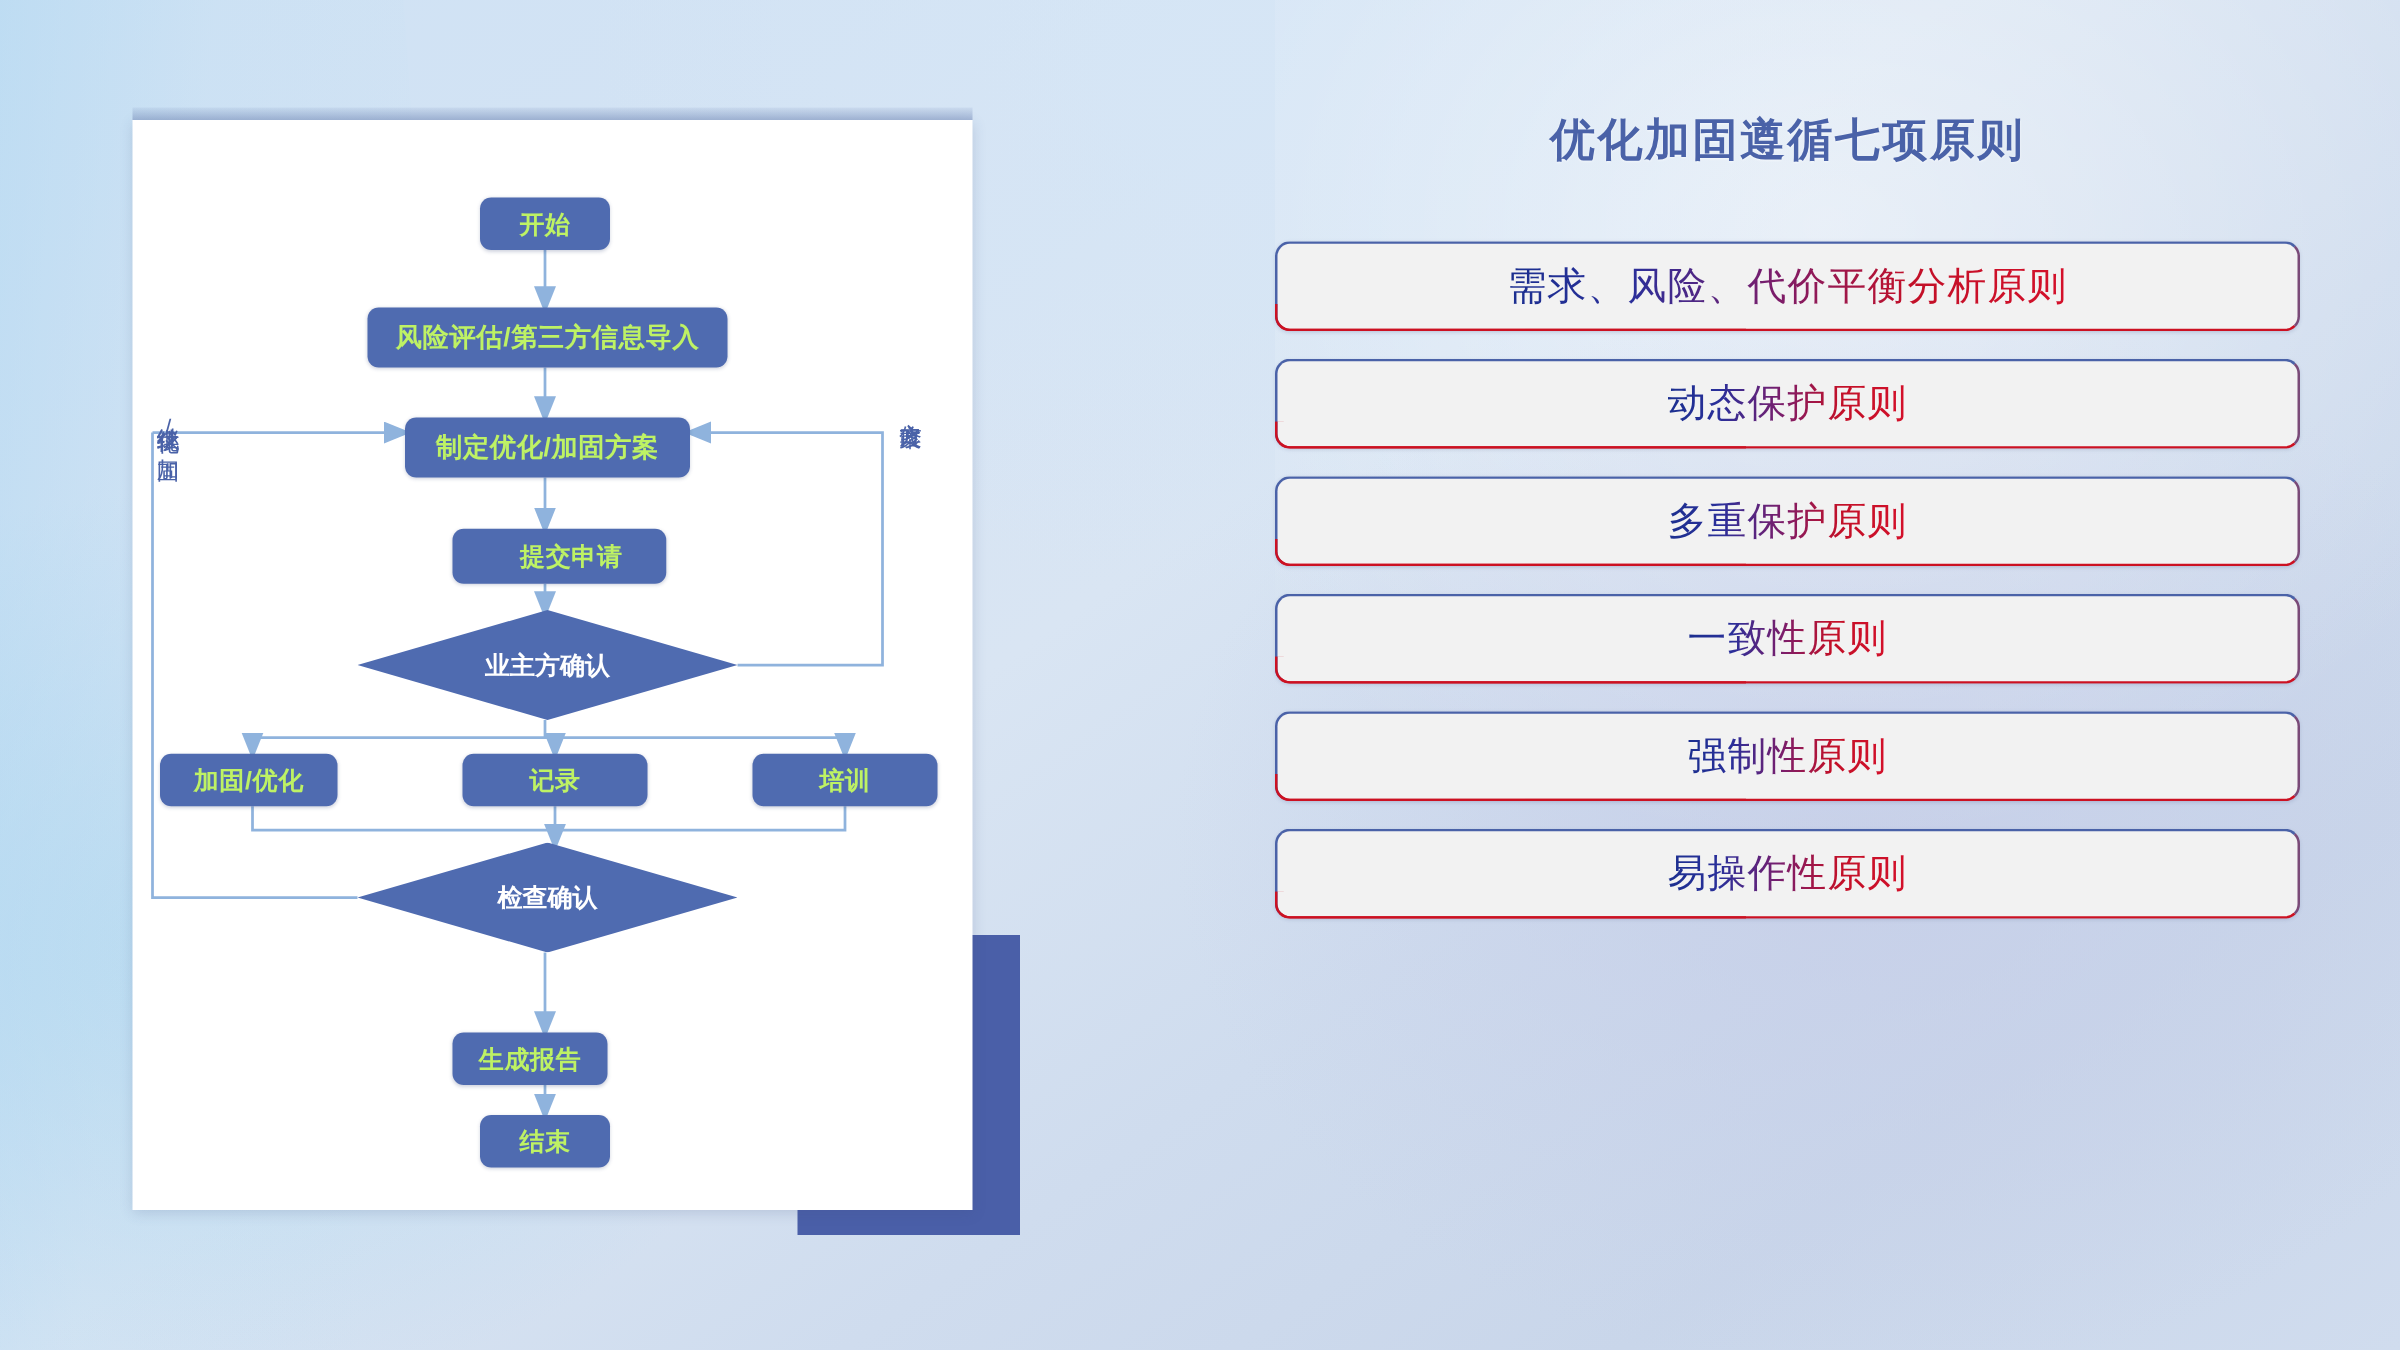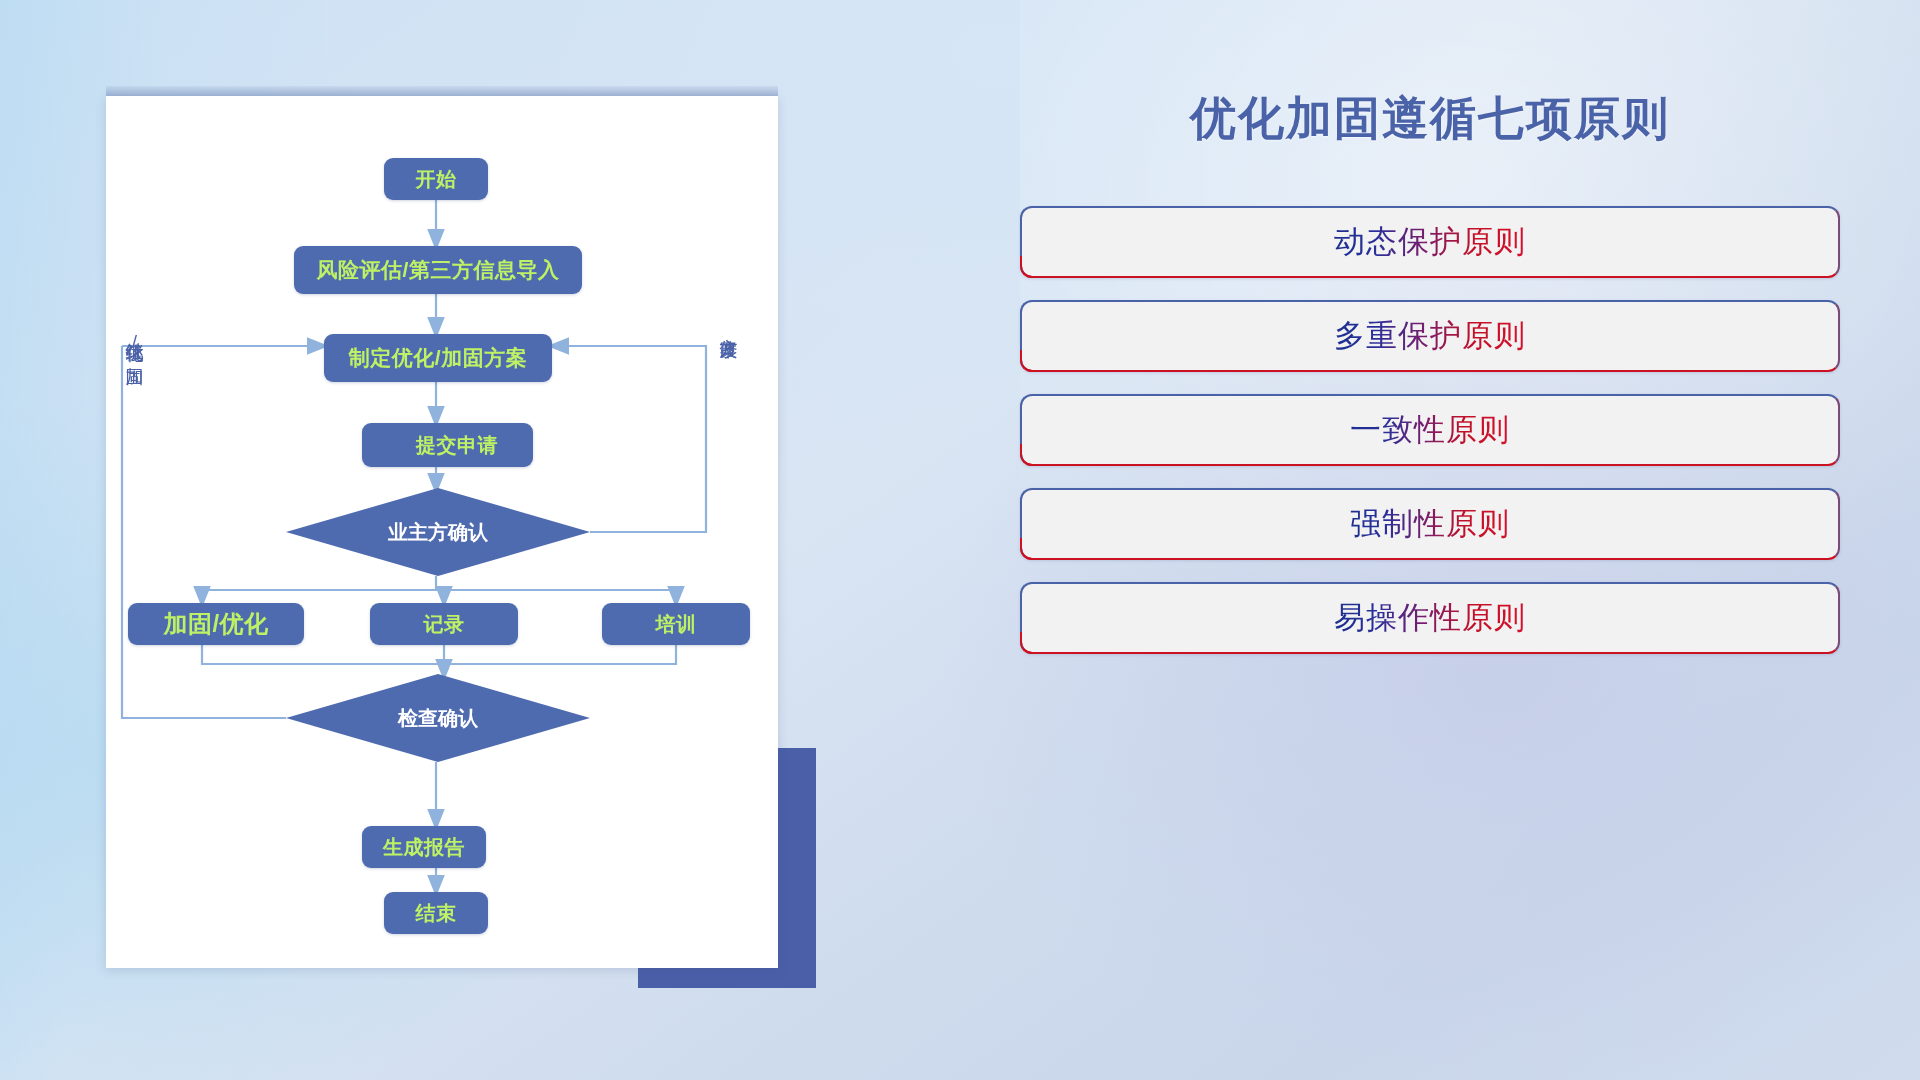--- a/index.html
+++ b/index.html
@@ -95,21 +95,21 @@
     font-weight: bold;
     letter-spacing: 0.5px;
     box-shadow: 0 1px 3px rgba(40,60,110,0.22);
     white-space: nowrap;
     z-index: 3;
   }
   .node.n-start   { left: 278px; top:  62px; width: 104px; height: 42px; font-size: 20px; }
   .node.n-risk    { left: 188px; top: 150px; width: 288px; height: 48px; font-size: 21px; }
   .node.n-plan    { left: 218px; top: 238px; width: 228px; height: 48px; font-size: 21px; }
   .node.n-submit  { left: 256px; top: 327px; width: 152px; height: 44px; font-size: 20px; padding-left: 19px; }
-  .node.n-reinf   { left:  22px; top: 507px; width: 176px; height: 42px; font-size: 24px; }
+  .node.n-reinf   { left:  22px; top: 507px; width: 142px; height: 42px; font-size: 20px; }
   .node.n-record  { left: 264px; top: 507px; width: 148px; height: 42px; font-size: 20px; }
   .node.n-train   { left: 496px; top: 507px; width: 148px; height: 42px; font-size: 20px; }
   .node.n-report  { left: 256px; top: 730px; width: 124px; height: 42px; font-size: 20px; }
   .node.n-end     { left: 278px; top: 796px; width: 104px; height: 42px; font-size: 20px; }
 
   .diamond {
     position: absolute;
     z-index: 3;
     display: flex;
     align-items: center;
@@ -146,21 +146,21 @@
 
   
   .right-panel {
     position: absolute;
     left: 1020px;
     top: 88px;
     width: 820px;
     z-index: 4;
   }
   .panel-title {
-    font-size: 46px;
+    font-size: 36px;
     font-weight: bold;
     color: #4a62a8;
     text-align: center;
     letter-spacing: 2px;
     margin: 0 0 56px 0;
     text-shadow: 0 1px 2px rgba(255,255,255,0.6);
   }
   .principle-list {
     display: flex;
     flex-direction: column;
@@ -299,20 +299,23 @@
       <div class="vlabel v-right">方案修改</div>
 
     </div>
   </div>
 
   <div class="right-panel">
     <h1 class="panel-title">优化加固遵循七项原则</h1>
 
     <div class="principle-list">
       <div class="principle">
+        <span class="ptext">需求、风险、代价平衡分析原则</span>
+      </div>
+      <div class="principle">
         <span class="ptext">动态保护原则</span>
       </div>
       <div class="principle">
         <span class="ptext">多重保护原则</span>
       </div>
       <div class="principle">
         <span class="ptext">一致性原则</span>
       </div>
       <div class="principle">
         <span class="ptext">强制性原则</span>

